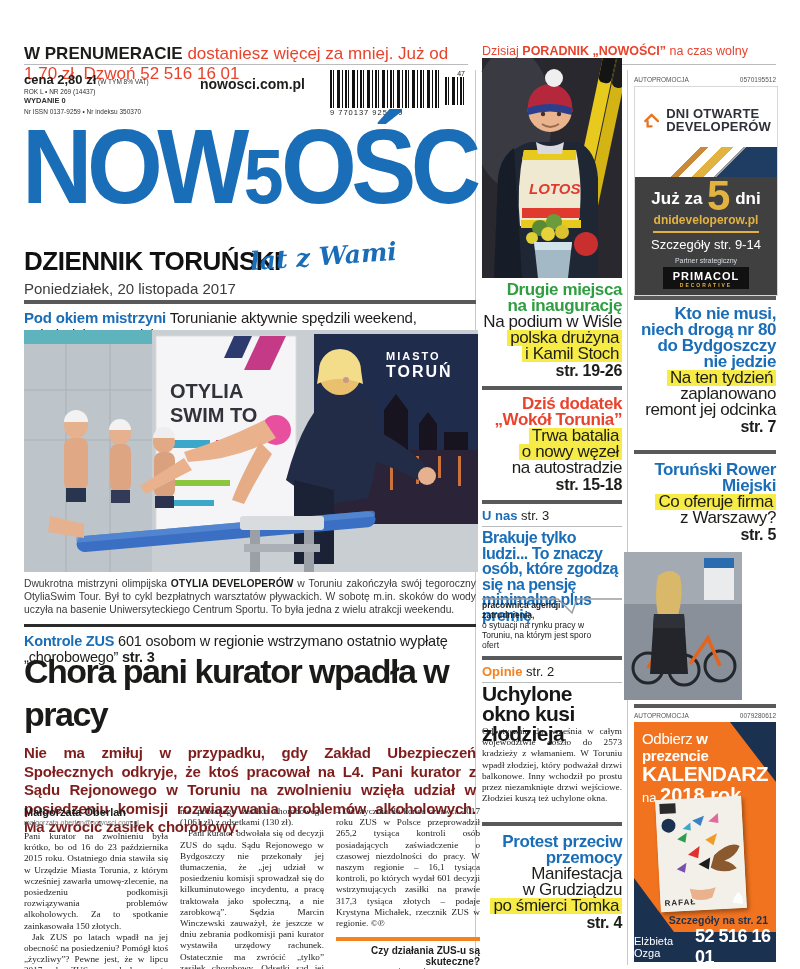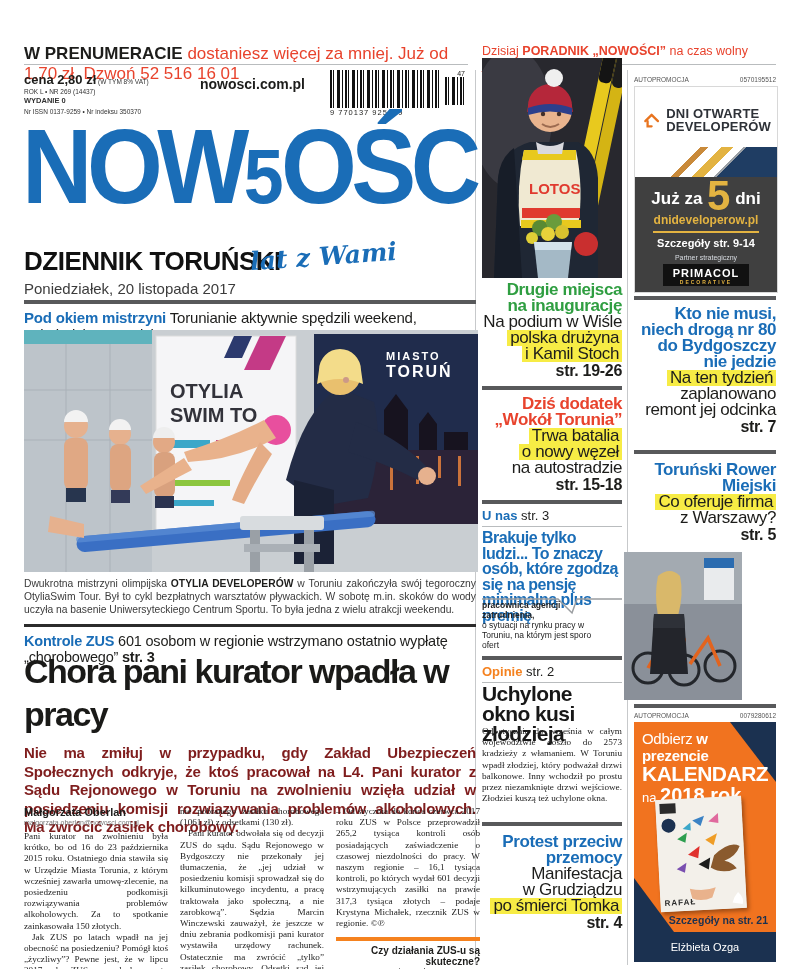--- a/index.html
+++ b/index.html
@@ -52,21 +52,21 @@
   .ad1{border:1px solid #d8d8d8;background:#fff;}
   .ad1-top{height:54px;display:flex;align-items:center;gap:6px;padding:6px 6px 0 8px;}
   .ad1-title{font-weight:bold;font-size:13px;line-height:13px;color:#2e3238;letter-spacing:0.2px;}
   .ad1-stripe{height:30px;background:
      linear-gradient(135deg,#fff 38%,#c98a3a 38%,#c98a3a 43%,#fff 43%,#fff 50%,#e3b341 50%,#e3b341 57%,#fff 57%,#fff 63%,#9aa0a6 63%,#9aa0a6 65%,#1f3d63 65%);}
   .ad1-navy{background:#404040;color:#fff;text-align:center;padding:4px 4px 6px 4px;}
   .ad1-big{font-weight:bold;font-size:17px;}
   .ad1-big .num{color:#e3b341;font-size:42px;line-height:30px;vertical-align:-6px;font-weight:bold;}
   .ad1-url{color:#e3b341;font-weight:bold;font-size:12px;margin-top:2px;}
   .ad1-hr{height:2px;background:#e3b341;margin:4px 14px;}
-  .ad1-det{font-weight:bold;font-size:11px;}
+  .ad1-det{font-weight:normal;font-size:13px;}
   .ad1-partner{font-size:7px;margin-top:5px;color:#d8dce2;}
   .primacol{background:#111;color:#fff;font-weight:bold;font-size:11px;letter-spacing:1px;
             width:86px;margin:3px auto 0 auto;padding:3px 0 1px 0;}
   .primacol small{display:block;font-size:5px;letter-spacing:2px;color:#e3b341;}
   .ad2{background:#f1731f;position:relative;overflow:hidden;color:#fff;}
   .ad2 .corner-tr{position:absolute;top:0;right:0;width:46px;height:60px;background:#1b3150;
        clip-path:polygon(100% 0,0 0,100% 100%);}
   .ad2 .corner-bl{position:absolute;bottom:30px;left:0;width:40px;height:54px;background:#1b3150;
        clip-path:polygon(0 0,0 100%,100% 100%);}
   .ad2-l1{font-size:15px;letter-spacing:-0.3px;}
@@ -281,21 +281,21 @@
   <div class="abs divthick" style="left:482px;top:822px;width:140px;"></div>
   <div class="abs" style="left:482px;top:834px;width:140px;">
     <div class="tline bold blue">Protest przeciw</div>
     <div class="tline bold blue">przemocy</div>
     <div class="tline">Manifestacja</div>
     <div class="tline">w Grudziądzu</div>
     <div class="tline"><span class="hl">po śmierci Tomka</span></div>
     <div class="tpage">str. 4</div>
   </div>
 
-  <div class="abs" style="left:482px;top:58px;width:112px;height:220px;">
+  <div class="abs" style="left:482px;top:58px;width:112px;height:220px;font-style:italic;">
     <svg width="140" height="220" viewBox="0 0 140 220">
       <rect width="140" height="220" fill="#28282e"></rect>
       <ellipse cx="30" cy="60" rx="40" ry="70" fill="#3a3a42"></ellipse>
       <g transform="rotate(12 112 80)">
         <rect x="104" y="-20" width="13" height="210" rx="5" fill="#e8c91e"></rect>
         <rect x="104" y="-20" width="13" height="44" rx="5" fill="#141414"></rect>
         <rect x="118" y="-14" width="12" height="200" rx="5" fill="#d4b414"></rect>
         <rect x="118" y="-14" width="12" height="40" rx="5" fill="#1c1c1c"></rect>
       </g>
       <path d="M12 220 L16 120 Q20 92 48 84 L96 84 Q114 92 116 120 L116 220 Z" fill="#1f2734"></path>
@@ -424,16 +424,17 @@
         </g>
         <path d="M56 58 q16 -14 26 -8 q-4 10 -16 14 q8 2 12 8 q-14 6 -26 -2 z" fill="#8a5a2e"></path>
         <path d="M30 90 q14 4 26 0 l-4 10 q-10 4 -20 0 z" fill="#e9b28c"></path>
         <path d="M78 96 q6 6 4 12 l-10 -2 q2 -6 6 -10 z" fill="#fff"></path>
       </svg>
       <div class="cover-title">RAFAŁ</div>
     </div>
     <div class="ad2-det">Szczegóły na str. 21</div>
     <div class="ad2-strip">
       <span class="name">Elżbieta Ozga</span>
+      <span class="phone">52 516 16 01</span>
     </div>
   </div>
 
 </div>
 
 </body></html>

